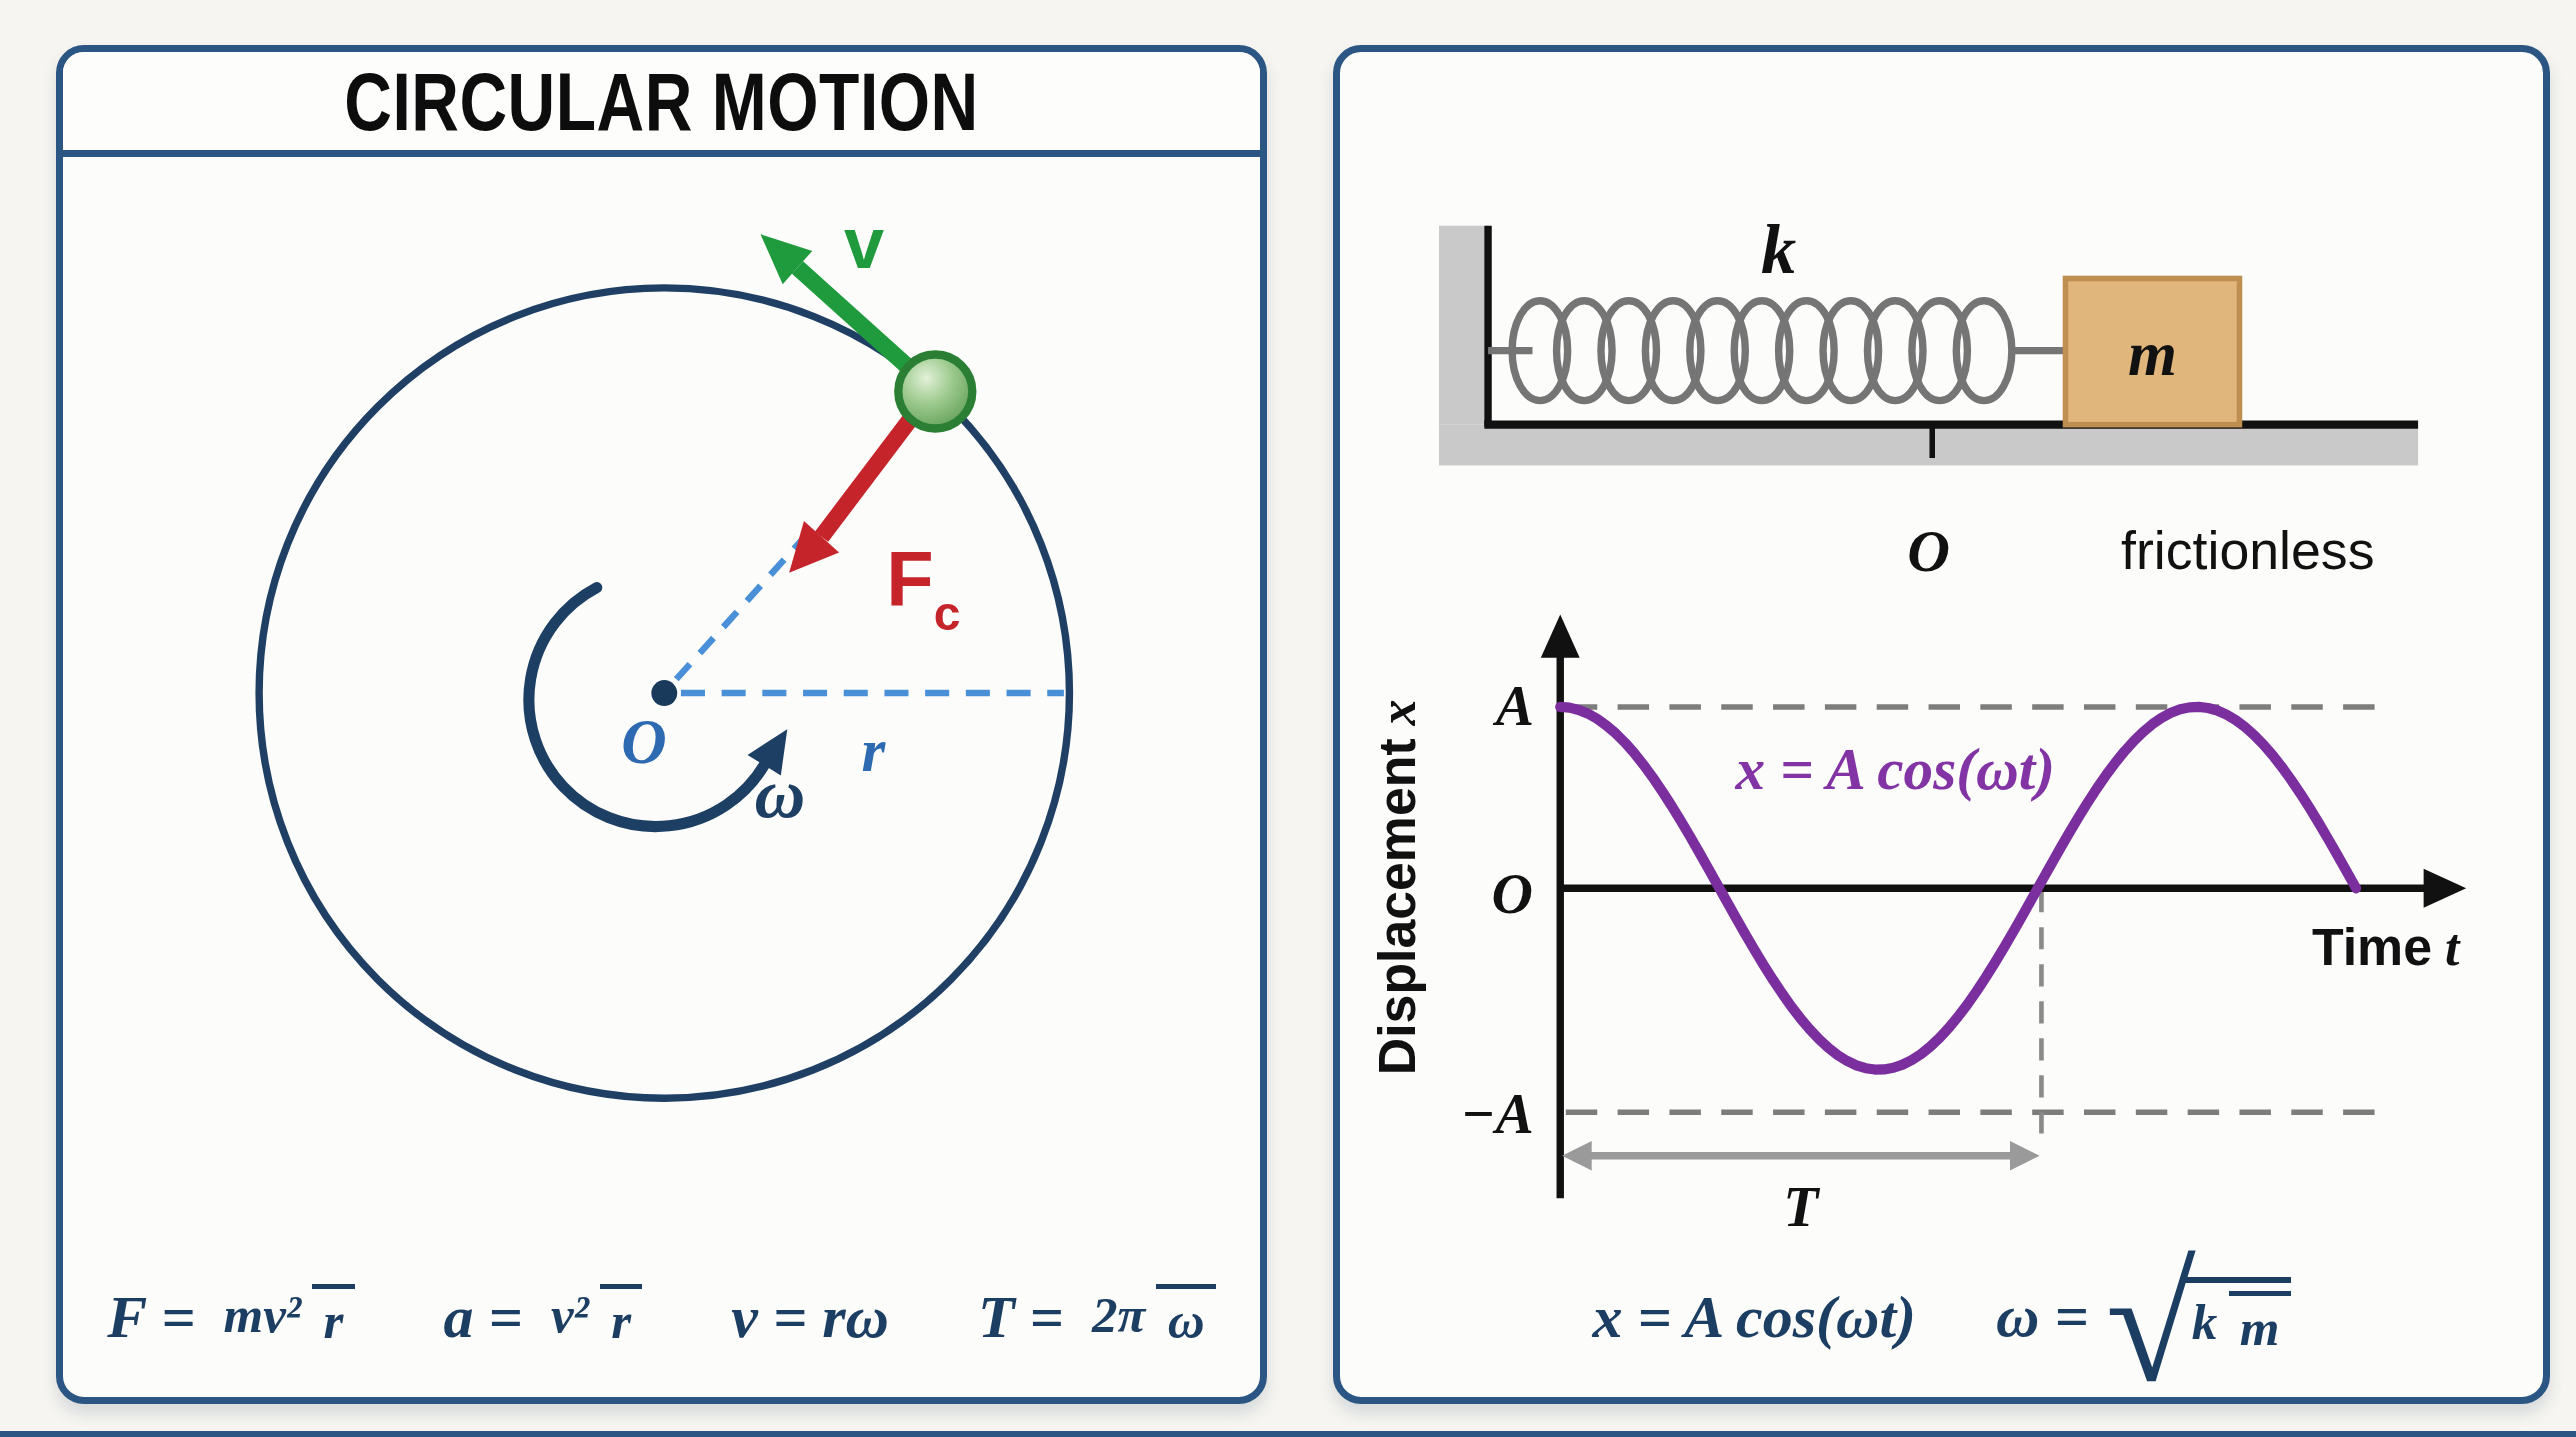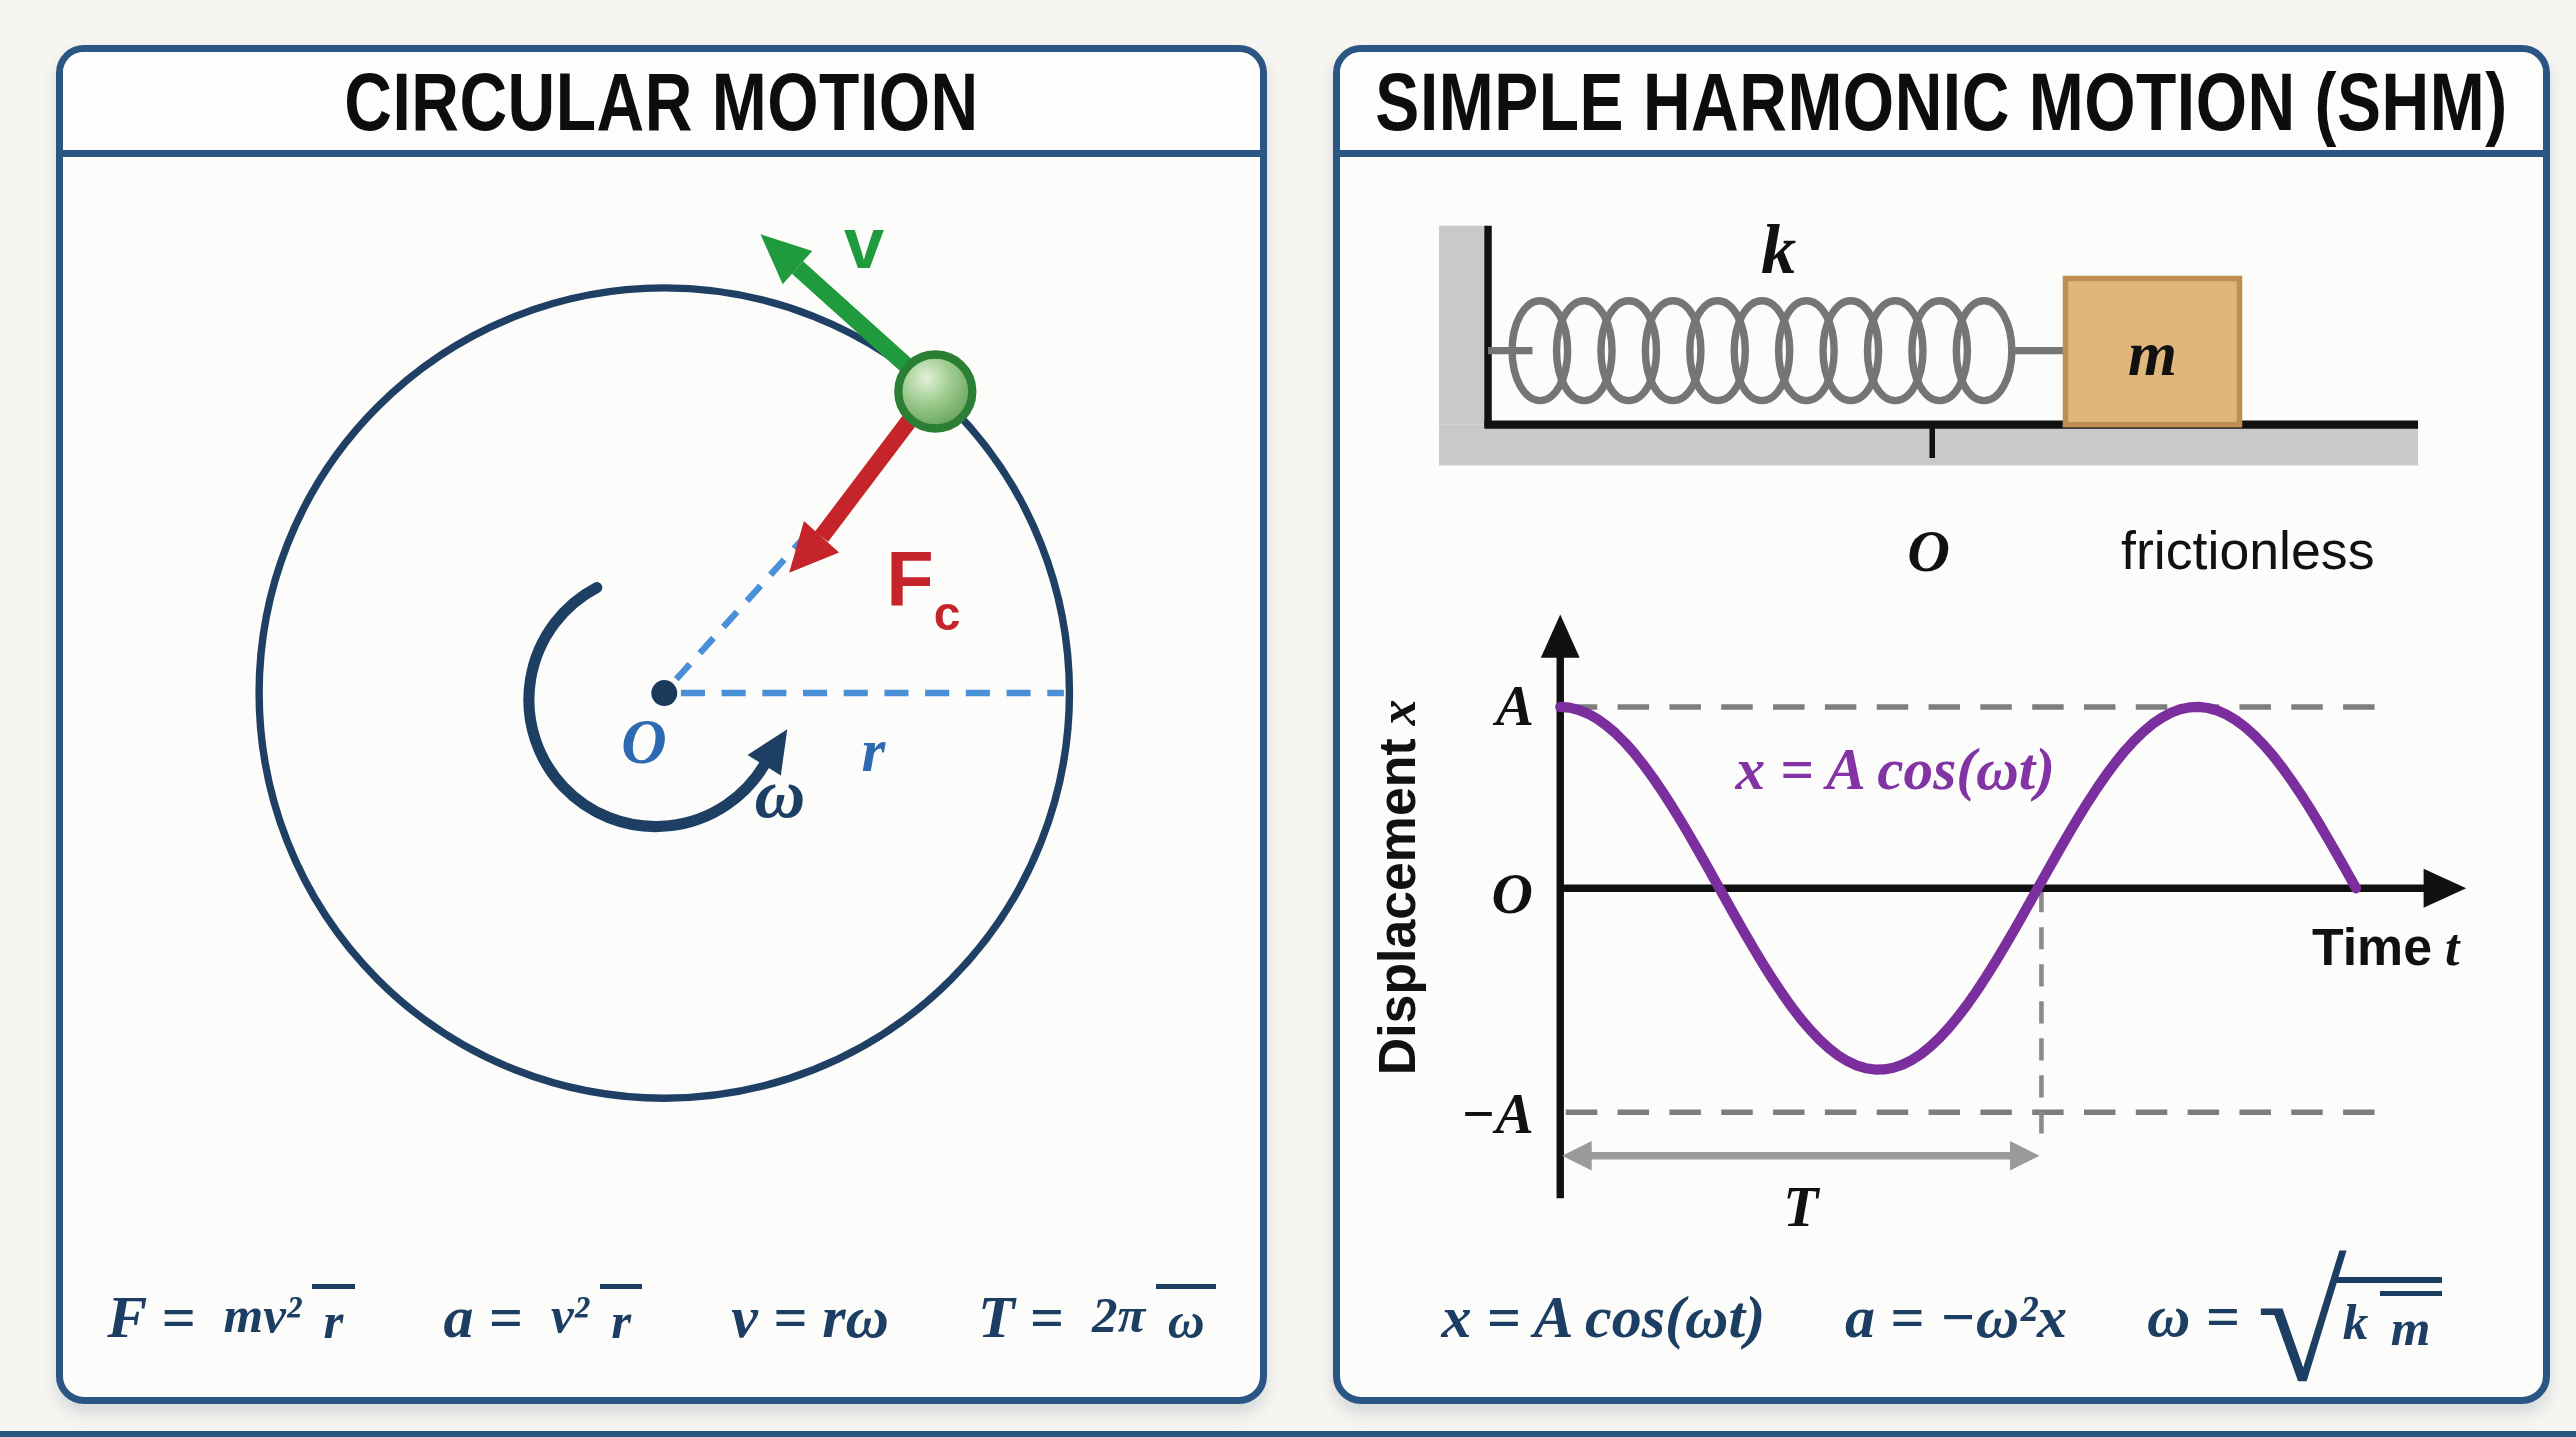--- a/index.html
+++ b/index.html
@@ -121,23 +121,20 @@
       <span>T =</span>
       <span class="frac">
         <span class="num">2π</span>
         <span class="den">ω</span>
       </span>
     </div>
   </div>
 </section>
 
 <section class="panel" id="right-panel">
-  <header class="panel-header">
-    <h1 class="panel-title">SIMPLE HARMONIC MOTION (SHM)</h1>
-  </header>
 
   <svg class="diagram" viewBox="0 0 1300 1452">
 
     <rect x="107" y="187" width="53" height="215" fill="#c9c9c9"></rect>
     <rect x="107" y="402" width="1058" height="44" fill="#c9c9c9"></rect>
     <line x1="160" y1="187" x2="160" y2="404" stroke="#111" stroke-width="8"></line>
     <line x1="156" y1="402" x2="1165" y2="402" stroke="#111" stroke-width="9"></line>
 
     <g stroke="#757575" stroke-width="8" fill="none">
       <line x1="160" y1="322" x2="208" y2="322"></line>
@@ -185,23 +182,20 @@
     <text x="600" y="796" text-anchor="middle" class="math-b" font-size="64" fill="#8233a4">x = A cos(ωt)</text>
     <text x="1130" y="986" text-anchor="middle" font-size="56" fill="#111"><tspan class="sans-b">Time</tspan><tspan class="math-b" dx="14">t</tspan></text>
     <text x="81" y="902" text-anchor="middle" transform="rotate(-90 81 902)" font-size="56" fill="#111"><tspan class="sans-b">Displacement</tspan><tspan class="math-b" dx="14">x</tspan></text>
   </svg>
 
   <div class="formula-row">
     <div class="fx">
       <span>x = A cos(ωt)</span>
     </div>
     <div class="fx">
-      <span>a = −ω²x</span>
-    </div>
-    <div class="fx">
       <span>ω =</span>
       <span class="sqrt">
         <span class="radical">√</span>
         <span class="frac rooted">
           <span class="num">k</span>
           <span class="den">m</span>
         </span>
       </span>
     </div>
   </div>

